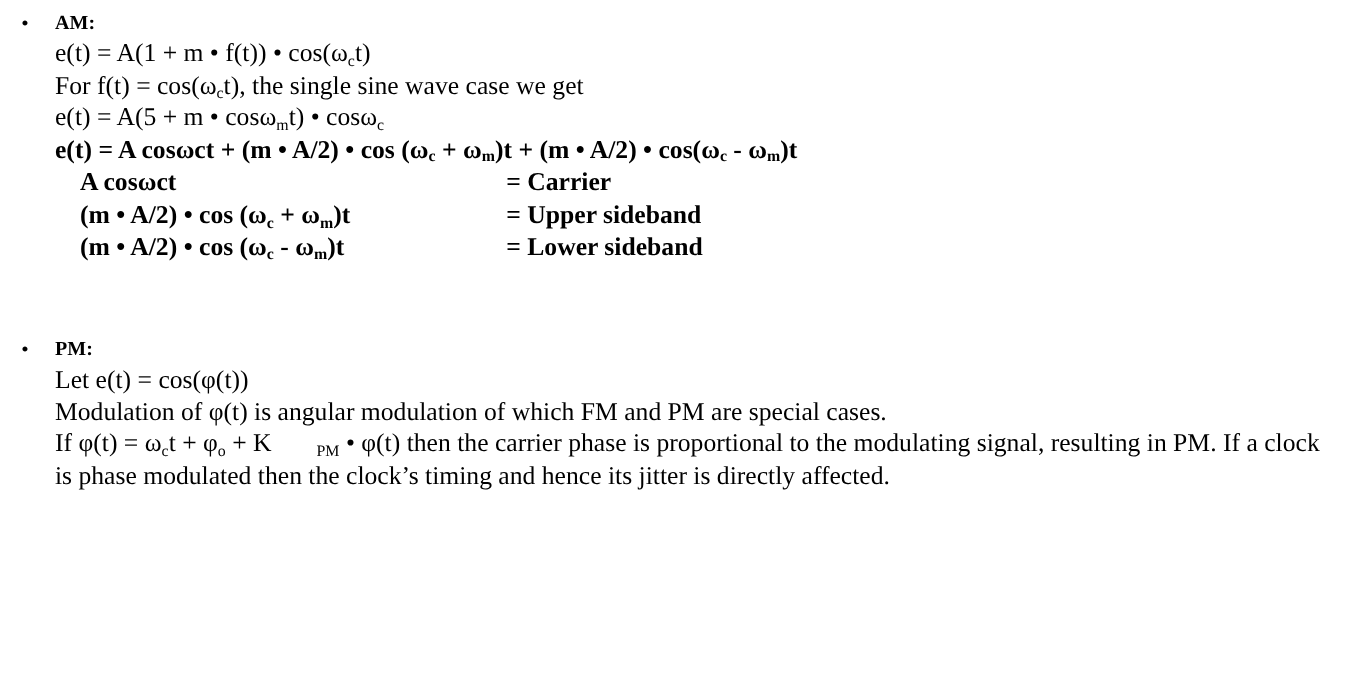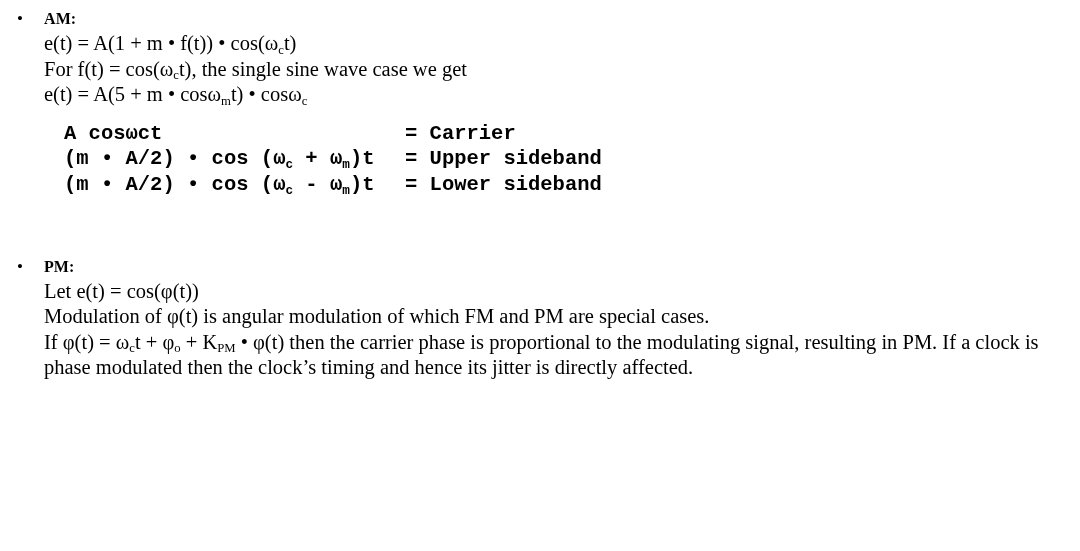--- a/index.html
+++ b/index.html
@@ -80,26 +80,26 @@
     top: 0.28em;
     line-height: 0;
   }
 
   .smallcap-sub {
     font-size: 0.62em;
     vertical-align: baseline;
     position: relative;
     top: 0.28em;
     line-height: 0;
+    margin-left: 36px;
   }
 
   .eq-table {
     padding-left: 20px;
-    margin-top: 13px;
-    font-family: Liberation Mono, monospace;
+    margin-top: 1px;
   }
 
   .eq-row {
     display: flex;
     font-weight: bold;
     font-size: 20.5px;
     line-height: 25.6px;
   }
 
   .eq-left {
@@ -127,20 +127,21 @@
 
 
 
       <div class="line"><span>e(t) = A(1 + m • f(t)) • cos(ω</span><sub>c</sub><span>t)</span></div>
 
       <div class="line"><span>For f(t) = cos(ω</span><sub>c</sub><span>t), the single sine wave case we get</span></div>
 
       <div class="line"><span>e(t) = A(5 + m • cosω</span><sub>m</sub><span>t) • cosω</span><sub>c</sub><span></span></div>
 
 
+      <div class="line bold"><span>e(t) = A cosωct + (m • A/2) • cos (ω</span><sub>c</sub><span> + ω</span><sub>m</sub><span>)t + (m • A/2) • cos(ω</span><sub>c</sub><span> - ω</span><sub>m</sub><span>)t</span></div>
 
 
       <div class="eq-table">
 
         <div class="eq-row">
           <span class="eq-left"><span>A cosωct</span><sub></sub><span></span><sub></sub><span></span></span>
           <span class="eq-right">= Carrier</span>
         </div>
 
         <div class="eq-row">

